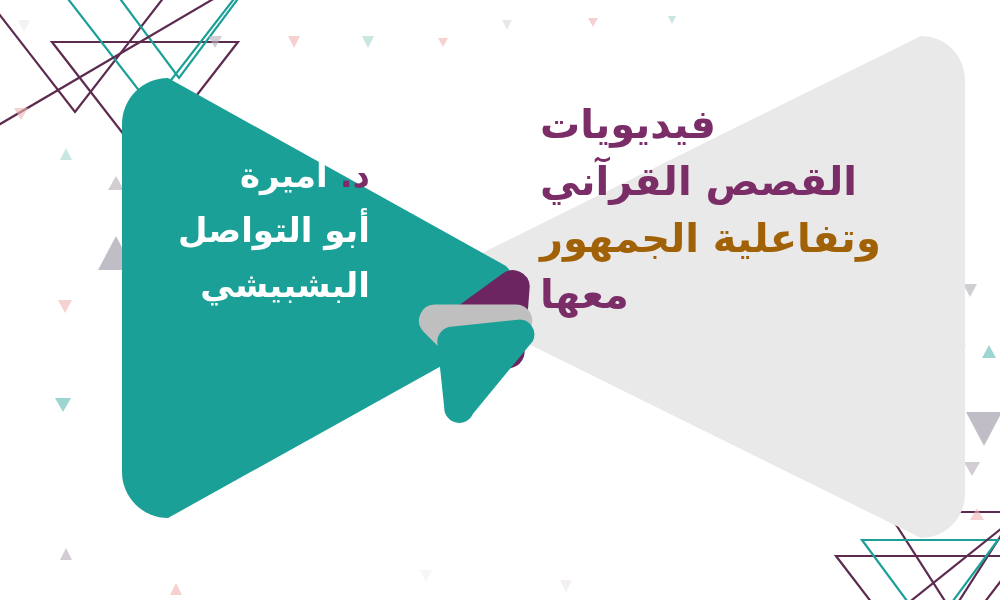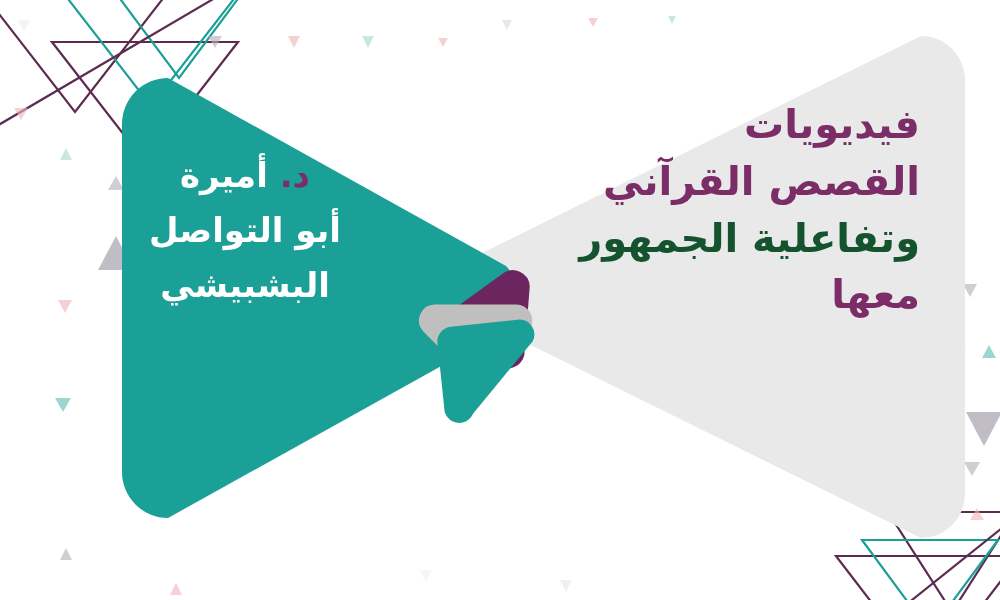--- a/index.html
+++ b/index.html
@@ -27,53 +27,54 @@
   #shape-svg { z-index: 2; }
   #logo-svg  { z-index: 5; }
 
   
   #heading-block {
     position: absolute;
     z-index: 4;
     top: 96px;
     left: 540px;
     width: 380px;
-    text-align: right;
+    text-align: left;
     direction: rtl;
   }
   .headline {
     font-family: "DejaVu Sans", "Liberation Sans", sans-serif;
     font-weight: bold;
     font-size: 40px;
     line-height: 1.42;
     letter-spacing: 0px;
     white-space: nowrap;
     margin: 0;
   }
   .hl-purple { color: #7B2D68; }
-  .hl-teal   { color: #14532d; }
+  .hl-teal   { color: #a16207; }
 
   
   #name-block {
     position: absolute;
     z-index: 4;
     top: 148px;
     left: 120px;
     width: 250px;
     text-align: center;
     direction: rtl;
   }
   .nameline {
     font-family: "DejaVu Sans", "Liberation Sans", sans-serif;
     font-weight: bold;
     font-size: 34px;
     line-height: 1.62;
     color: #ffffff;
     white-space: nowrap;
     margin: 0;
+    text-align: right;
   }
   .title-prefix { color: #7B2D68; }
 </style>
 </head>
 <body>
 
 <div id="slide">
 
   <svg id="bg-decor" viewBox="0 0 1000 600">
 

